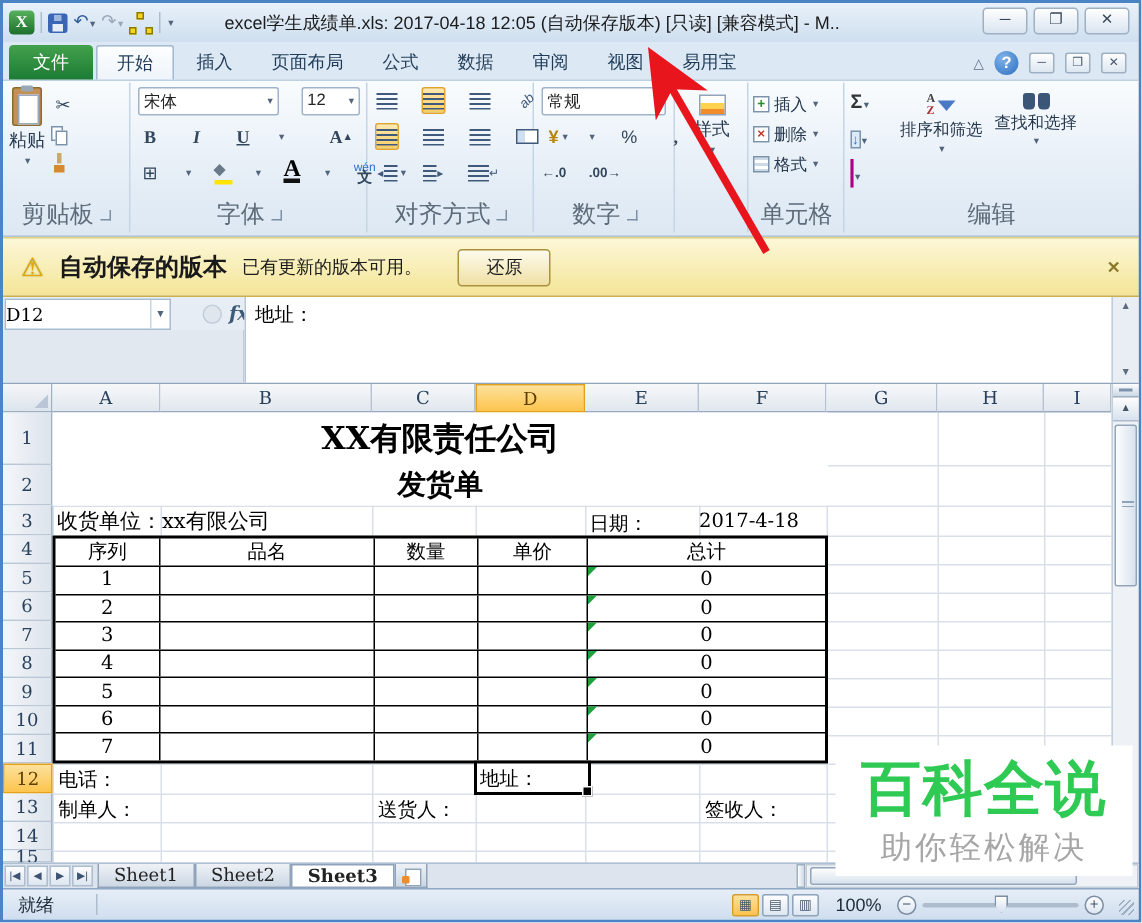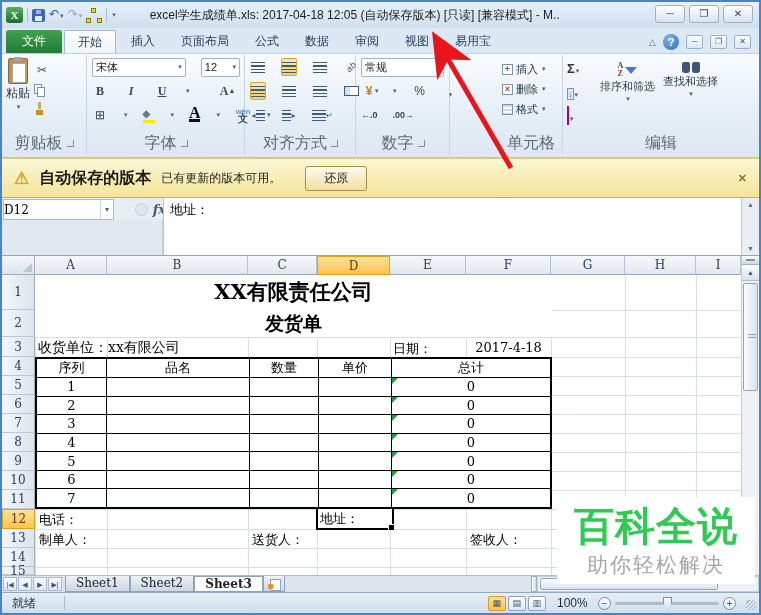--- a/index.html
+++ b/index.html
@@ -339,20 +339,27 @@
       <div class="rrow">
         <span class="sbtn tinytxt">←<i style="font-style:normal">.0</i></span>
         <span class="sbtn tinytxt"><i style="font-style:normal">.00</i>→</span>
       </div>
       <div class="rlabel">
           <span>数字</span>
           <span class="dlaunch"></span>
         </div>
     </div>
 
+    <div class="rgroup" style="left:449px;width:48px">
+      <div class="bigbtn" style="padding-top:8px">
+        <span class="styleic"></span>
+        <span>样式</span>
+          <span class="dd">▾</span>
+      </div>
+    </div>
 
     <div class="rgroup" style="left:498px;width:63px">
       <div style="padding-top:4px">
         <div class="cellrowbtn">
             <span class="cellico plus">+</span>
             <span>插入</span>
             <span class="dd">▾</span>
           </div>
         <div class="cellrowbtn">
             <span class="cellico xred">×</span>
@@ -481,21 +488,21 @@
         <div class="rhead sel" style="top: 253px; height: 20px;">12</div>
         <div class="rhead" style="top: 273px; height: 19px;">13</div>
         <div class="rhead" style="top: 292px; height: 19px;">14</div>
         <div class="rhead" style="top: 311px; height: 8px;">15</div>
       </div>
 
     <div class="ct titlecell" style="left:33px;top:19px;width:517px;height:35px;font-size:21px;line-height:34px">XX有限责任公司</div>
     <div class="ct titlecell" style="left:33px;top:54px;width:517px;height:27px;font-size:19px;line-height:26px">发货单</div>
     <div class="ct" style="left:36px;top:83px;font-size:14px">收货单位：xx有限公司</div>
     <div class="ct" style="left:391px;top:84px;font-size:13px">日期：</div>
-    <div class="ct" style="left:464px;top:84px;width:85px;text-align:center;font-size:13px">2017-4-18</div>
+    <div class="ct" style="left:464px;top:84px;width:85px;font-size:13px">2017-4-18</div>
 
     <div id="dtable">
         <div class="trow">
           <div class="tc" style="width: 70px;">序列</div>
           <div class="tc" style="width: 143px;">品名</div>
           <div class="tc" style="width: 69px;">数量</div>
           <div class="tc" style="width: 73px;">单价</div>
           <div class="tc" style="flex: 1 1 0%;">总计</div>
         </div>
         <div class="trow">

